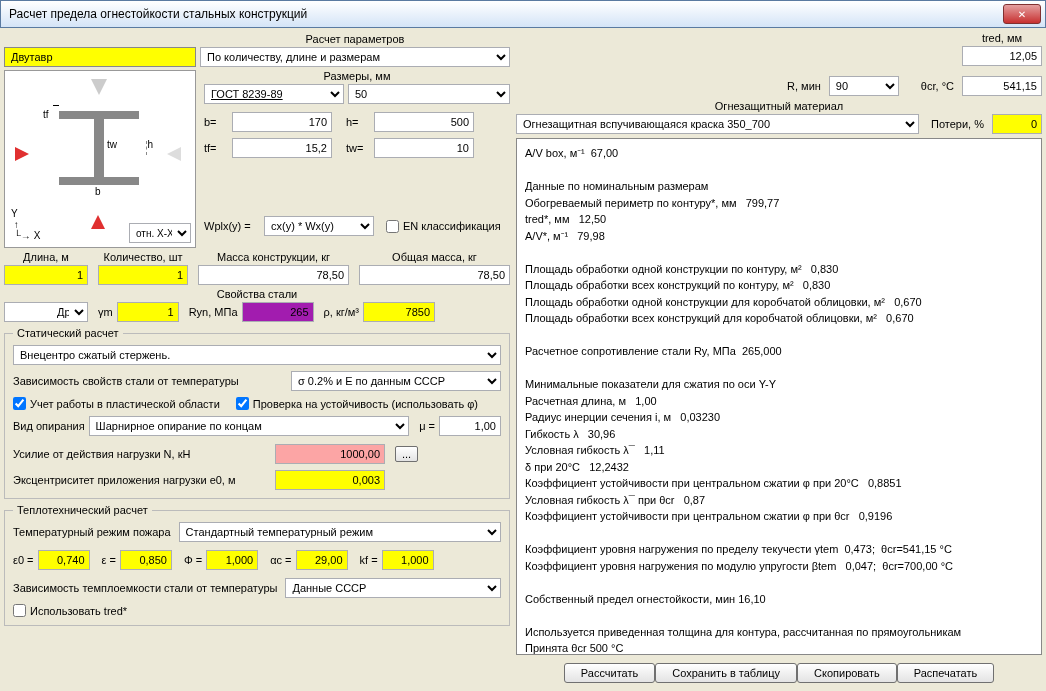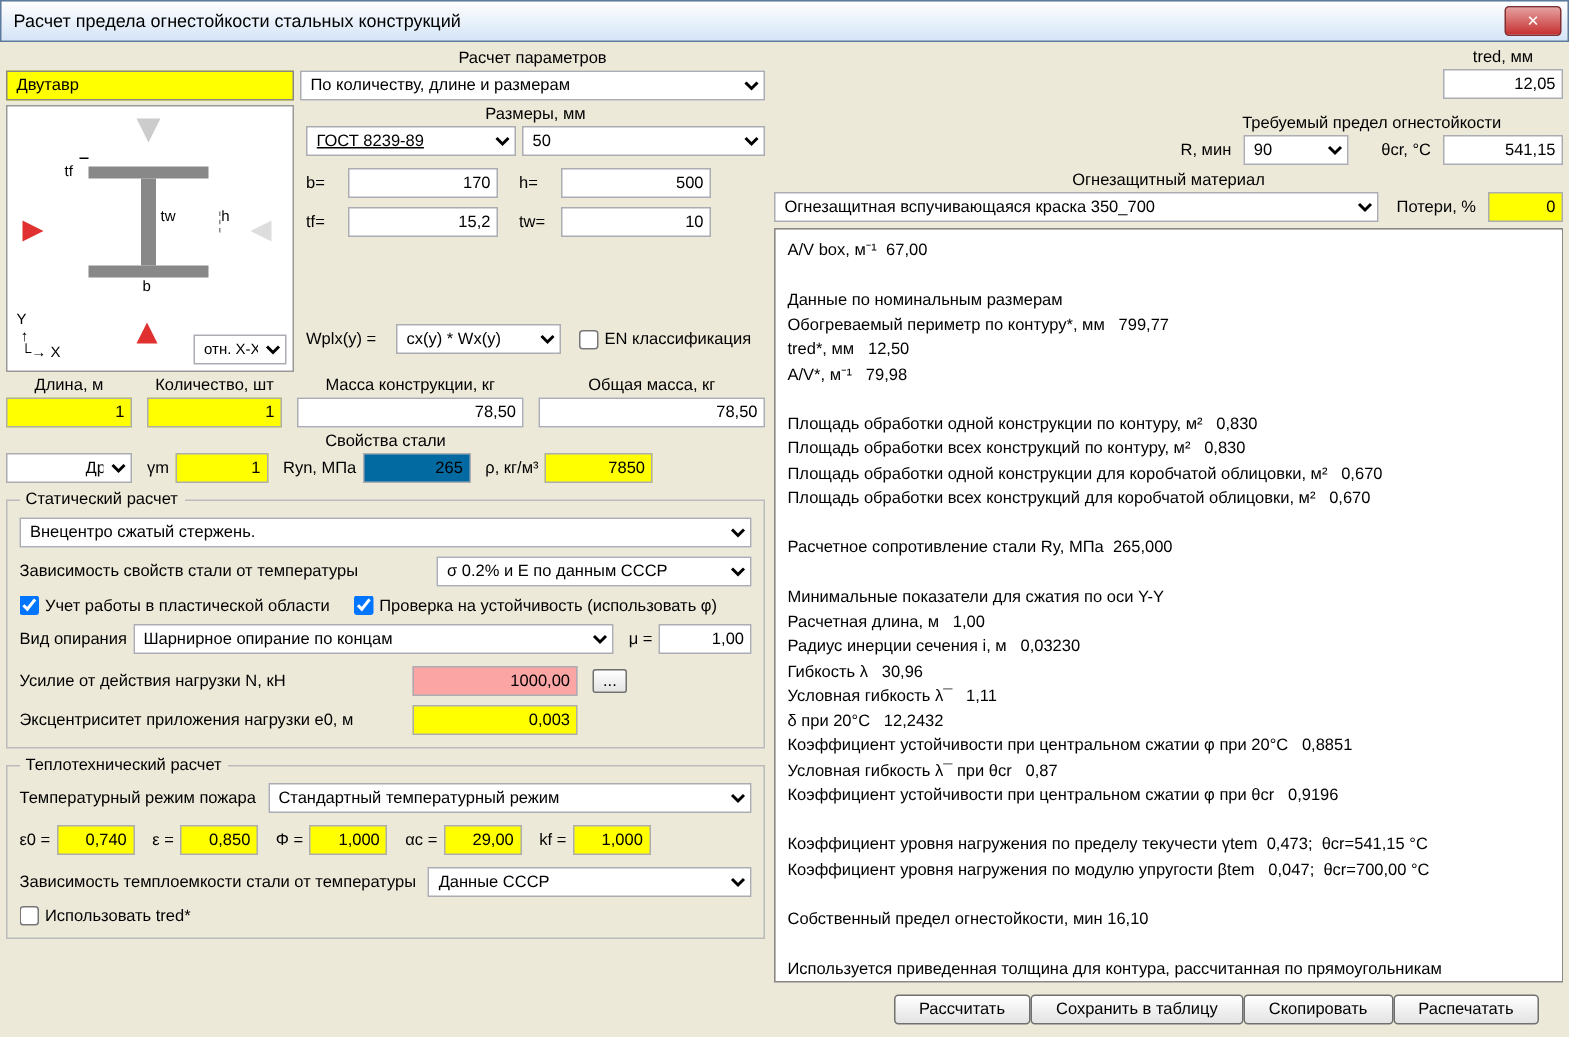--- a/index.html
+++ b/index.html
@@ -18,21 +18,21 @@
 .row { display: flex; align-items: center; gap: 4px; }
 fieldset { border: 1px solid #bbb; padding: 6px 8px 8px 8px; margin-top: 2px; }
 fieldset legend { padding: 0 4px; font-size: 11px; }
 .diagram { border: 1px solid #999; background: #fff; height: 178px; width: 192px; position: relative; padding: 8px; }
 .btn { background: linear-gradient(#fff, #e3e3e3); border: 1px solid #707070; border-radius: 3px; padding: 3px 16px; font-family: inherit; font-size: 11px; cursor: pointer; }
 .small-btn { background: linear-gradient(#fff, #e3e3e3); border: 1px solid #707070; border-radius: 2px; padding: 1px 6px; font-family: inherit; font-size: 11px; cursor: pointer; }
 .results { flex: 1; border: 1px solid #888; background: #fff; padding: 6px 8px; overflow: auto; font-size: 11px; line-height: 1.5; white-space: pre-wrap; position: relative; }
 .results::-webkit-scrollbar { width: 16px; }
 .results::-webkit-scrollbar-track { background: #f0f0f0; border-left: 1px solid #ccc; }
 .results::-webkit-scrollbar-thumb { background: #c8c8c8; border: 1px solid #888; border-radius: 2px; }
-.btn-row { display: flex; justify-content: flex-end; padding: 4px 16px; }
+.btn-row { display: flex; justify-content: center; padding: 4px 16px; }
 .arrow-down { width: 0; height: 0; border-left: 8px solid transparent; border-right: 8px solid transparent; border-top: 16px solid #ccc; }
 .arrow-up-red { width: 0; height: 0; border-left: 7px solid transparent; border-right: 7px solid transparent; border-bottom: 14px solid #e03030; }
 .arrow-right-red { width: 0; height: 0; border-top: 7px solid transparent; border-bottom: 7px solid transparent; border-left: 14px solid #e03030; }
 .arrow-left-grey { width: 0; height: 0; border-top: 7px solid transparent; border-bottom: 7px solid transparent; border-right: 14px solid #ddd; }
 </style>
 </head>
 <body>
 
 <div class="titlebar">
   <span class="titlebar-title">Расчет предела огнестойкости стальных конструкций</span>
@@ -128,21 +128,21 @@
       </div>
     </div>
 
     <div>
       <div class="section-label">Свойства стали</div>
       <div class="row">
         <select class="sel" style="width:84px;padding-left:48px;"><option>Другая</option></select>
         <span class="lbl" style="margin-left:6px;">γm</span>
         <input class="field" style="width: 62px; background: rgb(255, 255, 0);" value="1">
         <span class="lbl" style="margin-left:6px;">Ryn, МПа</span>
-        <input class="field" style="width: 72px; background: #0369a1;" value="265">
+        <input class="field" style="width: 72px; background: #a21caf;" value="265">
         <span class="lbl" style="margin-left:6px;">ρ, кг/м³</span>
         <input class="field" style="width: 72px; background: rgb(255, 255, 0);" value="7850">
       </div>
     </div>
 
     <fieldset>
       <legend>Статический расчет</legend>
       <select class="sel" style="width:100%;"><option>Внецентро сжатый стержень.</option></select>
       <div class="row" style="margin-top:6px;">
         <span class="lbl" style="flex:1;">Зависимость свойств стали от температуры</span>
@@ -204,21 +204,20 @@
     </fieldset>
   </div>
 
   <div class="right">
     <div class="row" style="align-items:flex-end; gap:10px;flex-direction:column;">
       <div style="width:80px;">
         <div class="section-label">tred, мм</div>
         <input class="field" style="width: 100%;" value="12,05">
       </div>
       <div style="flex:1;">
-        <div class="section-label">Требуемый предел огнестойкости</div>
         <div class="row">
           <span class="lbl">R, мин</span>
           <select class="sel" style="width:70px; margin-left:4px;"><option>90</option></select>
           <span class="lbl" style="margin-left:18px;">θcr, °C</span>
           <input class="field" style="width: 80px; margin-left: 4px;" value="541,15">
         </div>
       </div>
     </div>
 
     <div>

